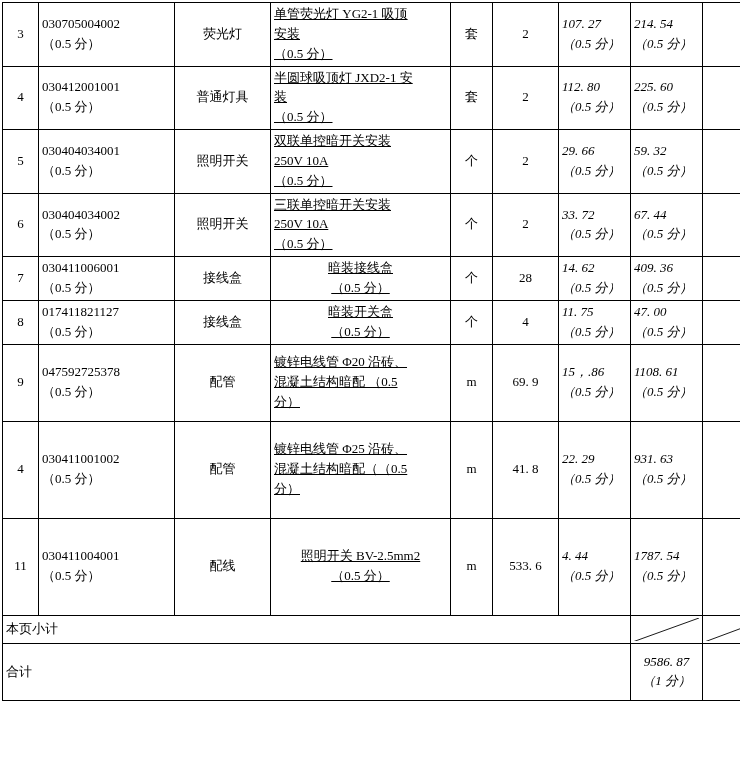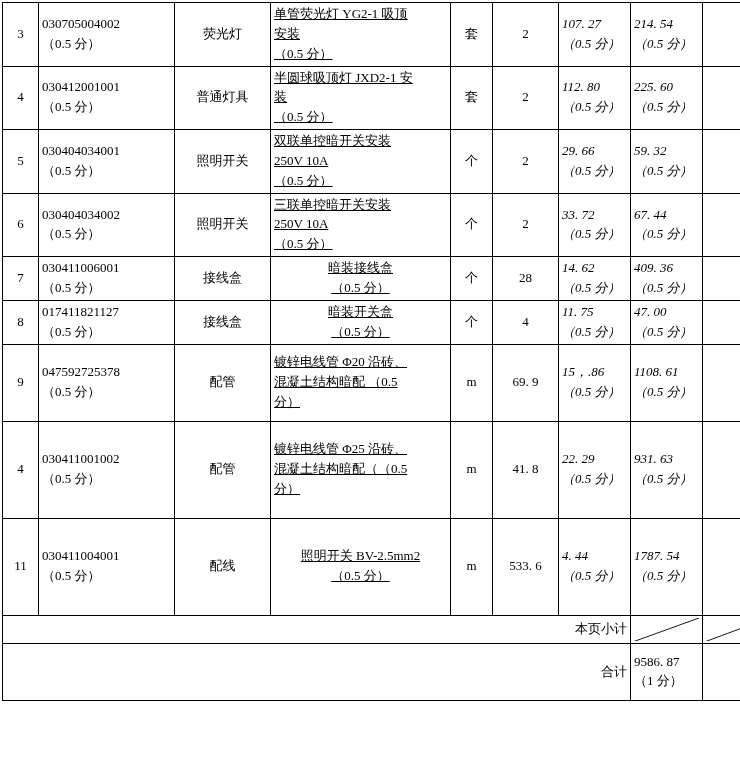--- a/index.html
+++ b/index.html
@@ -54,33 +54,33 @@
   .desc-cell { text-align: left; padding-left: 5px; text-decoration: underline; }
   .desc-cell.ctr-desc { text-align: center; }
   .num-cell  { text-align: left; padding-left: 4px; font-style: italic; }
   .qty-cell  { text-align: center; }
 
   .row-tall td { height: 52px; }
   .row-xtall td { height: 72px; }
   .row-huge td { height: 92px; }
 
   .summary-label {
-    text-align: right;
+    text-align: left;
     font-size: 14px;
   }
   .slash-cell {
     position: relative;
     padding: 0;
   }
   .slash-cell svg {
     display: block;
     width: 100%;
     height: 100%;
   }
-  .total-cell { text-align: left; padding-left: 4px; }
+  .total-cell { text-align: center; padding-left: 4px; font-style: italic; }
 </style>
 </head>
 <body>
 
 <div class="sheet">
   <table class="boq">
     <colgroup>
       <col class="c-no">
         <col class="c-code">
         <col class="c-name">

